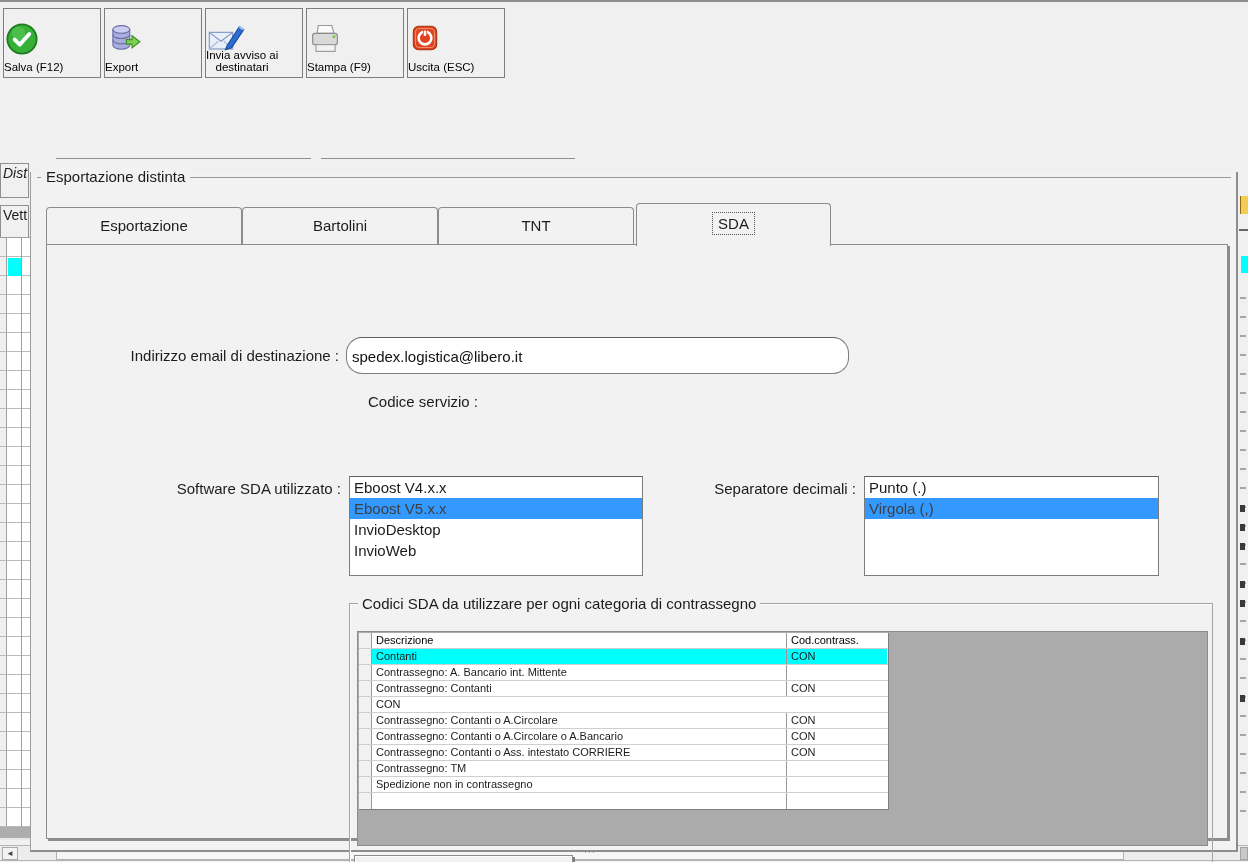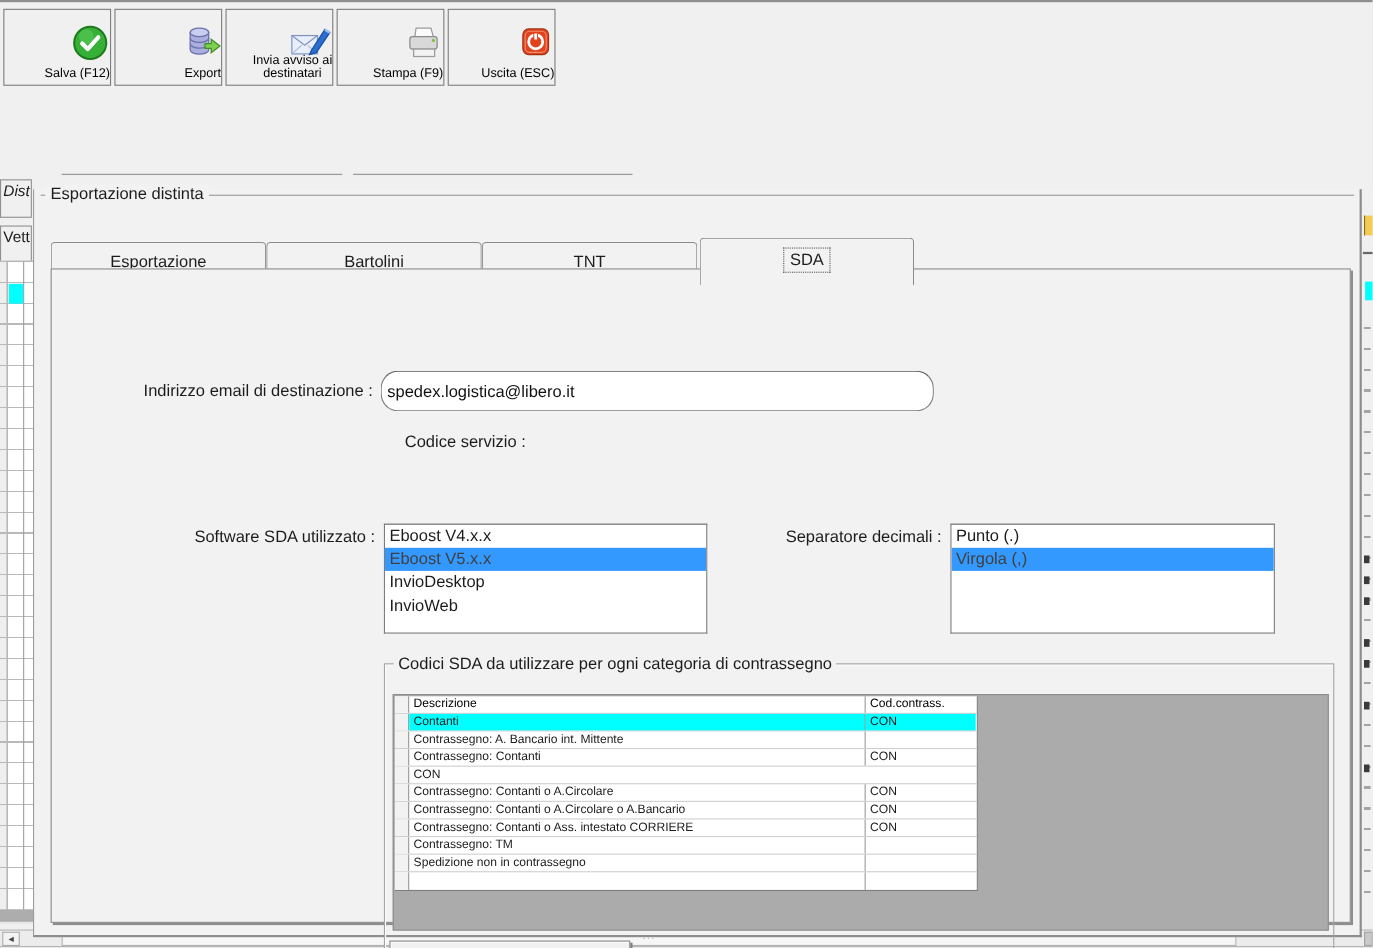--- a/index.html
+++ b/index.html
@@ -13,21 +13,21 @@
   }
   *{box-sizing:border-box;margin:0;padding:0;}
   html,body{background:#e9e9e9;}
   body{font-family:"Liberation Sans",sans-serif;color:#1c1c1c;}
   #screen{position:relative;width:1248px;height:862px;background:var(--bg);overflow:hidden;}
 
   
   .toolbar-topline{position:absolute;left:0;top:2;width:1248px;height:2px;background:#8f8f8f;}
   .toolbar{position:absolute;left:3px;top:8px;height:70px;display:flex;}
   .tbtn{width:98px;height:70px;margin-right:3px;background:var(--bg);border:1px solid #7d7d7d;
-        display:flex;flex-direction:column;align-items:flex-end;justify-content:flex-end;
+        display:flex;flex-direction:column;align-items:flex-start;justify-content:flex-end;
         padding-bottom:4px;cursor:default;}
   .tbtn .ticon{position:absolute;top:12px;}
   .tbtn{position:relative;}
   .tlabel{font-size:11.5px;line-height:12px;text-align:center;white-space:pre-line;}
 
   
   .frag-box{position:absolute;background:var(--bg);border:1px solid #8f8f8f;font-size:14px;
             padding:1px 0 0 2px;overflow:hidden;white-space:nowrap;}
   .bg-hline{position:absolute;height:1px;background:#8f8f8f;}
   .bg-grid{position:absolute;left:0;top:237px;width:30px;height:590px;background:#fff;
@@ -63,21 +63,21 @@
   .dialog{position:absolute;left:30px;top:172px;width:1208px;height:680px;background:var(--panelbg);
       border-left:1px solid #9c9c9c;border-right:2px solid #8d8d8d;border-bottom:2px solid #8d8d8d;}
   .dlg-topline{position:absolute;left:6px;top:5px;right:5px;height:1px;background:var(--bline);}
   .dlg-title{position:absolute;left:10px;top:-4px;background:var(--panelbg);padding:0 5px;
       font-size:15px;line-height:17px;}
 
   
   .tabstrip{position:absolute;left:15px;top:31px;height:47px;}
   .tab{position:absolute;top:4px;height:37px;background:var(--panelbg);border:1px solid var(--bdark);
       border-bottom:none;border-radius:4px 4px 0 0;text-align:center;font-size:15px;
-      line-height:35px;z-index:1;margin-top:13px;}
+      line-height:35px;z-index:1;}
   .tab.active{top:0;height:43px;z-index:3;line-height:40px;}
   .tab.active .tabtext{outline:1px dotted #555;padding:2px 5px;}
   .page{position:absolute;left:15px;top:72px;width:1182px;height:595px;background:var(--panelbg);
       border:1px solid var(--bdark);box-shadow:2px 2px 0 #8d8d8d;z-index:2;}
 
   
   .flabel{position:absolute;font-size:15px;line-height:17px;text-align:right;}
   .tbox{position:absolute;background:#fff;border:1px solid #7c7c7c;border-top-color:#5f5f5f;
       font-family:"Liberation Sans",sans-serif;font-size:15px;padding:2px 5px 0 5px;color:#111;}
   input.tbox{outline:none;}

